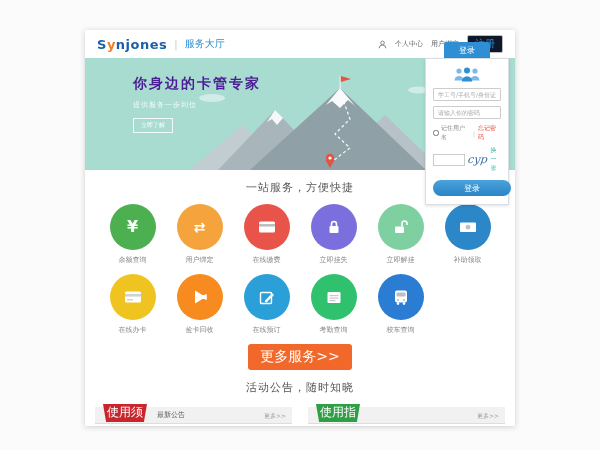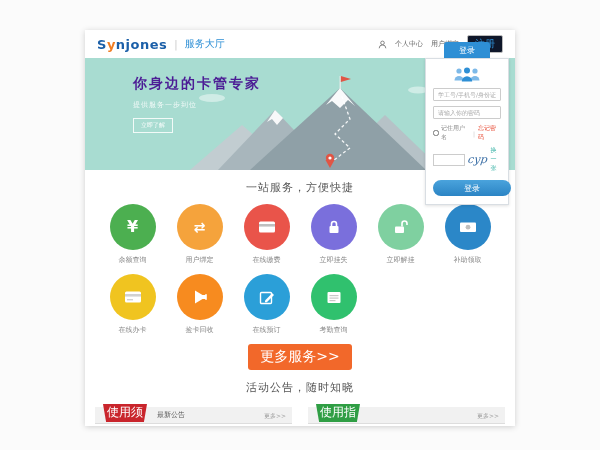--- a/index.html
+++ b/index.html
@@ -238,20 +238,33 @@
             <svg width="20" height="20" viewBox="0 0 20 20">
                 <rect x="3.5" y="5" width="13" height="11" rx="1" fill="#fff"></rect>
                 <rect x="5.5" y="8" width="9" height="1.2" fill="rgba(0,0,0,.22)"></rect>
                 <rect x="5.5" y="10.5" width="9" height="1.2" fill="rgba(0,0,0,.22)"></rect>
                 <rect x="5.5" y="13" width="6" height="1.2" fill="rgba(0,0,0,.22)"></rect>
               </svg>
           </div>
           <span class="svc-label">考勤查询</span>
         </div>
 
+        <div class="svc">
+          <div class="circle" style="background-color: rgb(43, 124, 211);">
+            <svg width="20" height="20" viewBox="0 0 20 20">
+                <rect x="4" y="3.5" width="12" height="12" rx="2" fill="#fff"></rect>
+                <rect x="5.5" y="5.5" width="9" height="4" rx=".8" fill="rgba(0,0,0,.25)"></rect>
+                <circle cx="7" cy="13" r="1.1" fill="rgba(0,0,0,.25)"></circle>
+                <circle cx="13" cy="13" r="1.1" fill="rgba(0,0,0,.25)"></circle>
+                <circle cx="7" cy="16.6" r="1.3" fill="#fff"></circle>
+                <circle cx="13" cy="16.6" r="1.3" fill="#fff"></circle>
+              </svg>
+          </div>
+          <span class="svc-label">校车查询</span>
+        </div>
 
       </div>
       <span class="more-btn">更多服务&gt;&gt;</span>
     </div>
 
     <div class="ann">
       <span class="sec-title">活动公告，随时知晓</span>
       <div class="ann-bars">
         <div class="ann-panel">
           <span class="ribbon" style="background-color: rgb(201, 37, 44);">使用须知</span>

